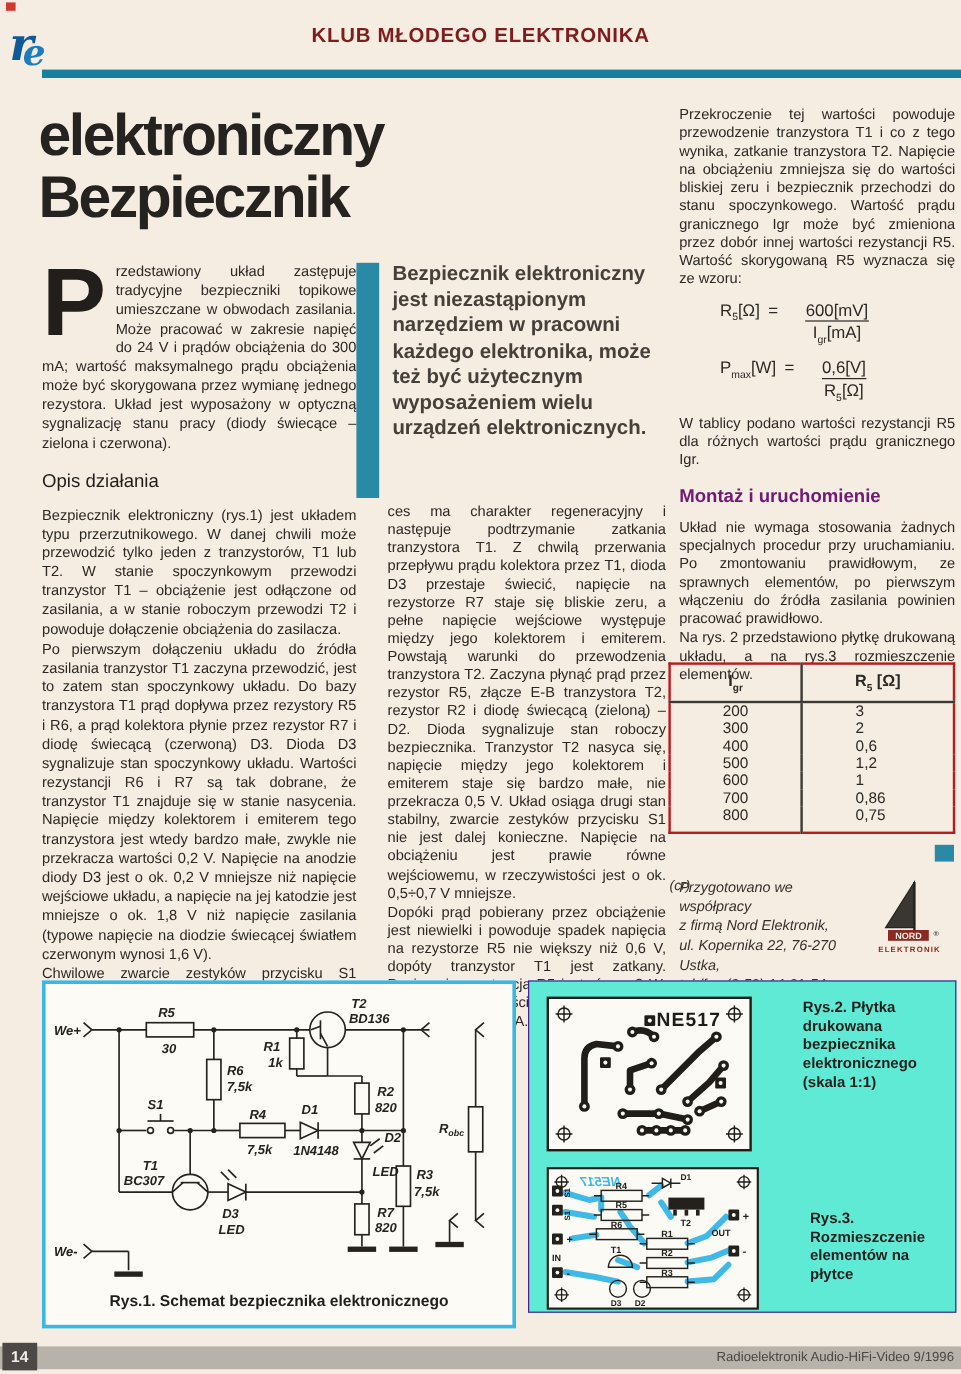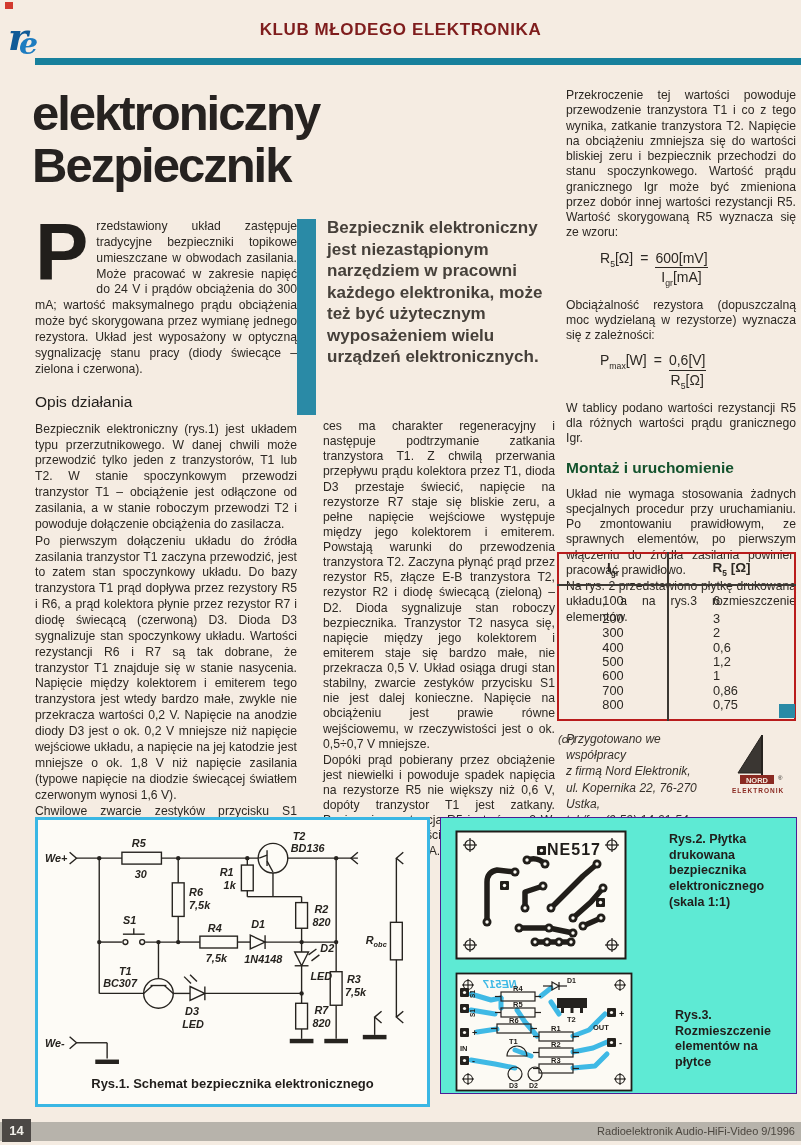--- a/index.html
+++ b/index.html
@@ -15,28 +15,28 @@
   
   .title{position:absolute;left:32px;top:88px;font-weight:bold;font-size:49px;letter-spacing:-2px;line-height:1.06;color:#262220;}
   
   .col{position:absolute;font-size:12.2px;line-height:1.3;text-align:justify;}
   .col p{margin:0 0 1px 0;}
   .col1{left:35px;top:219px;width:262px;}
   .col2{left:323px;top:419px;width:232px;line-height:1.24;}
   .col3{left:566px;top:88px;width:230px;line-height:1.25;}
   .dropcap{float:left;font-size:80px;line-height:.76;font-weight:bold;color:#211e1b;margin:3px 8px 0 0;}
   .subhead{font-size:15.5px;font-weight:normal;margin:14px 0 10px 0;color:#211e1b;text-align:left;}
-  .subhead2{font-size:15.5px;font-weight:bold;margin:12px 0 9px 0;color:#14532d;text-align:left;}
+  .subhead2{font-size:15.5px;font-weight:bold;margin:12px 0 9px 0;color:#701a75;text-align:left;}
   
   .intro-bar{position:absolute;left:297px;top:219px;width:19px;height:196px;background:#2a8aa6;}
   .intro{position:absolute;left:327px;top:217px;width:225px;font-weight:bold;font-size:17px;line-height:1.27;color:#46403a;text-align:left;}
   
   .formula{display:flex;margin:9px 0 9px 34px;font-size:14px;color:#2c2823;text-align:left;}
   .formula .eq{margin:0 7px;}
-  .frac{display:inline-flex;flex-direction:column;text-align:center;}
+  .frac{display:inline-flex;flex-direction:column;text-align:center;margin-left:16px;}
   .frac .den{border-top:1.5px solid #2c2823;padding-top:1px;}
   sub{font-size:.62em;}
   
   .rtable{position:absolute;left:557px;top:552px;width:239px;border-collapse:collapse;font-size:12.8px;color:#2c2823;}
   .rtable,.rtable th,.rtable td{border:0;}
   .rtable{border:2px solid #b91c1c;}
   .rtable th{border-bottom:2px solid #3c3833;font-weight:bold;padding:6px 4px;text-align:center;font-size:13.5px;}
   .rtable .c1{border-right:2px solid #3c3833;width:96px;text-align:center;}
   .rtable td{padding:0 6px;height:14.4px;line-height:14.4px;}
   .rtable td.c2{padding-left:44px;text-align:left;}
@@ -103,45 +103,40 @@
   <div class="col col3">
     <p>Przekroczenie tej wartości powoduje przewodzenie tranzystora T1 i  co z tego wynika, zatkanie tranzystora T2. Napięcie na obciążeniu zmniejsza się do wartości bliskiej zeru i bezpiecznik przechodzi do stanu spoczynkowego. Wartość prądu granicznego Igr może być zmieniona przez dobór innej wartości rezystancji R5. Wartość skorygowaną R5 wyznacza się ze wzoru:</p>
     <div class="formula">
       <span class="lhs"><span>R</span><sub>5</sub><span>[Ω]</span></span>
       <span class="eq">=</span>
       <span class="frac">
         <span class="num">600[mV]</span>
         <span class="den"><span>I</span><sub>gr</sub><span>[mA]</span></span>
       </span>
     </div>
-    <p>Obciążalność rezystora (dopuszczalną moc wydzielaną w rezystorze) wyznacza się z zależności:</p>
     <div class="formula">
       <span class="lhs"><span>P</span><sub>max</sub><span>[W]</span></span>
       <span class="eq">=</span>
       <span class="frac">
         <span class="num">0,6[V]</span>
         <span class="den"><span>R</span><sub>5</sub><span>[Ω]</span></span>
       </span>
     </div>
     <p>W tablicy  podano wartości rezystancji R5 dla różnych  wartości prądu granicznego Igr.</p>
     <div class="subhead2">Montaż i uruchomienie</div>
     <p>Układ nie wymaga stosowania żadnych specjalnych procedur przy uruchamianiu. Po zmontowaniu prawidłowym, ze sprawnych elementów, po pierwszym włączeniu do źródła zasilania powinien pracować prawidłowo.</p>
     <p>Na rys. 2 przedstawiono płytkę drukowaną układu, a na rys.3 rozmieszczenie elementów.</p>
   </div>
 
   <table class="rtable">
     <tbody>
         <tr>
       <th class="c1"><span>I</span><sub>gr</sub></th>
       <th><span>R</span><sub>5</sub><span> [Ω]</span></th>
     </tr>
-    <tr class="first">
-          <td class="c1">100</td>
-          <td class="c2">6</td>
-        </tr>
     <tr>
           <td class="c1">200</td>
           <td class="c2">3</td>
         </tr>
     <tr>
           <td class="c1">300</td>
           <td class="c2">2</td>
         </tr>
     <tr>
           <td class="c1">400</td>

